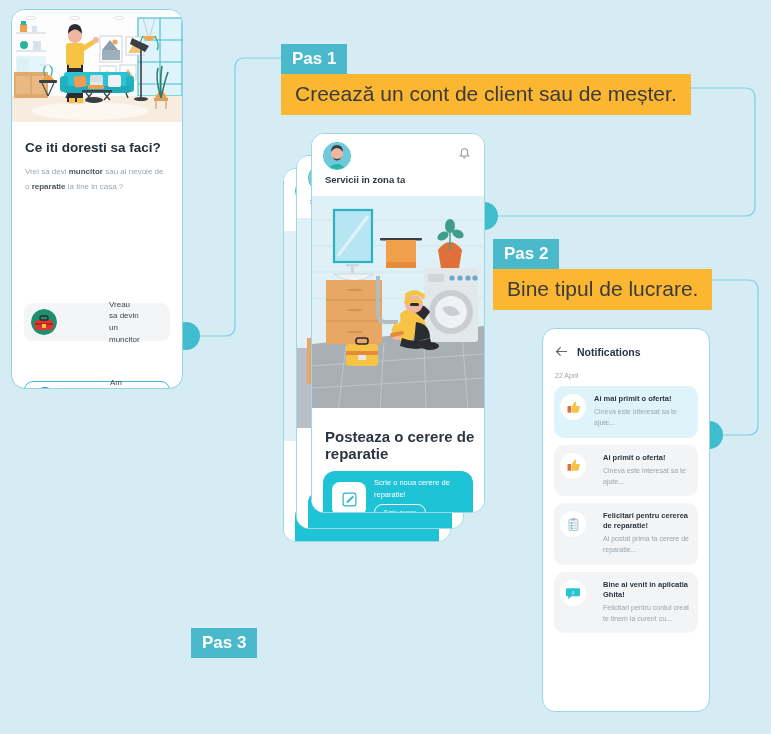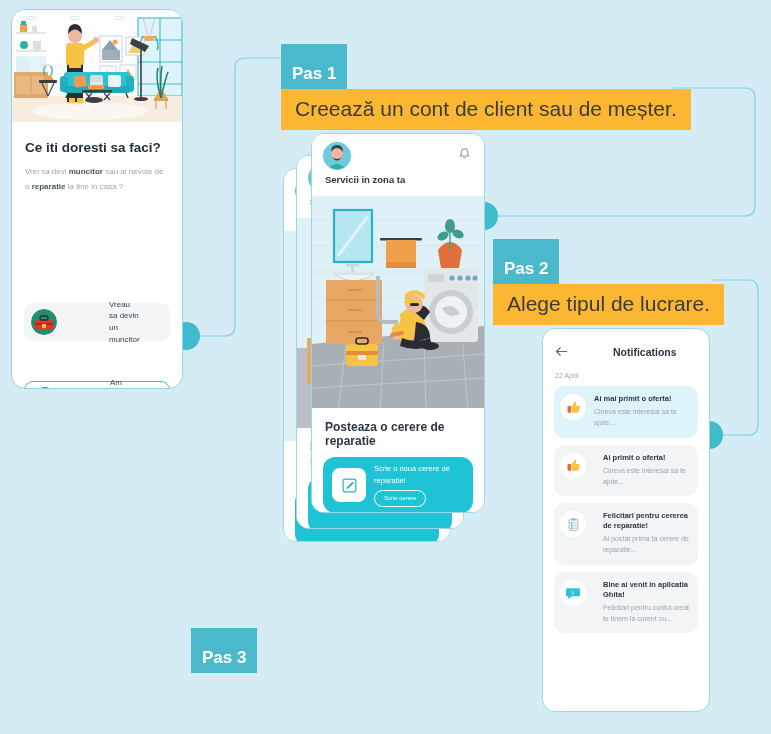--- a/index.html
+++ b/index.html
@@ -15,21 +15,21 @@
   .wires{position:absolute;left:0;top:0;width:771px;height:734px;pointer-events:none;}
 
   
   .dot{position:absolute;border-radius:50%;background:#3fbccd;}
 
   
   .step{position:absolute;}
   .step-badge{
     display:inline-block;background:#4ab9cc;color:#fff;
     font-weight:bold;font-size:17px;line-height:1;
-    padding:21px 11px 7px 11px;
+    padding:6px 11px 7px 11px;
   }
   .step-bar{
     background:#fbb731;color:#3b3b3b;
     font-size:21px;line-height:1;
     padding:9px 14px 11px 14px;white-space:nowrap;
   }
   .step.right{text-align:right;}
   .step.right .step-badge{margin-right:0;}
 
   
@@ -57,39 +57,39 @@
   .pcard{position:absolute;background:#fff;border:1px solid #9ad8e6;border-radius:13px;overflow:hidden;}
   #p2c{left:283px;top:168px;width:166px;height:372px;}
   #p2b{left:296px;top:155px;width:166px;height:372px;}
   #p2a{left:311px;top:133px;width:172px;height:378px;}
   .p2-head{height:62px;position:relative;background:#fff;}
   .avatar{position:absolute;left:11px;top:8px;width:26px;height:26px;border-radius:50%;overflow:hidden;border:1.5px solid #3fbccd;background:#cfe9f2;}
   .bell{position:absolute;right:13px;top:12px;}
   .p2-head-t{position:absolute;left:13px;top:40px;font-size:9.5px;font-weight:bold;color:#2c3640;}
   .p2-illu{position:absolute;left:0;width:100%;}
   .p2-foot{position:absolute;left:0;bottom:0;width:100%;background:#fff;}
-  .p2-foot-t{font-size:12px;font-weight:bold;color:#2c3640;margin:12px 0 0 13px;}
+  .p2-foot-t{font-size:15px;font-weight:bold;color:#2c3640;margin:20px 0 0 13px;}
   .teal-card{
     margin:9px 11px 0 11px;background:#1ec3d6;border-radius:12px;height:56px;
     display:flex;align-items:center;position:relative;
   }
   .teal-ico{width:34px;height:34px;background:#fff;border-radius:8px;margin-left:9px;display:flex;align-items:center;justify-content:center;flex:0 0 auto;}
   .teal-txt{margin-left:8px;color:#fff;font-size:7.5px;line-height:1.5;}
   .teal-btn{
     display:inline-block;margin-top:4px;border:1px solid #fff;border-radius:9px;
     color:#fff;font-size:6px;padding:3px 9px;
   }
   .stack-band{position:absolute;left:0;width:100%;background:#1ec3d6;}
 
   
   #phone3{
     position:absolute;left:542px;top:328px;width:166px;height:382px;
     background:#fff;border:1px solid #9ad8e6;border-radius:13px;overflow:hidden;
   }
-  .nt-head{display:flex;align-items:center;margin:14px 16px 0 12px;gap:36px;}
+  .nt-head{display:flex;align-items:center;margin:14px 16px 0 12px;}
   .nt-title{font-size:10.5px;font-weight:bold;color:#2c3640;margin-left:9px;}
   .nt-date{font-size:7px;color:#9aa6ae;margin:11px 0 0 12px;}
   .nitem{display:flex;margin:7px 11px 0 11px;border-radius:10px;padding:8px 6px 9px 6px;box-sizing:border-box;}
   .nitem.hl{background:#dff3fa;}
   .nitem.pl{background:#f3f4f5;gap:9px;}
   .nico{width:26px;height:26px;border-radius:50%;background:#fff;display:flex;align-items:center;justify-content:center;flex:0 0 auto;}
   .ntxt{margin-left:8px;}
   .ntxt .t{font-size:7.5px;font-weight:bold;color:#2c3640;line-height:1.35;}
   .ntxt .d{font-size:7px;color:#9aa6ae;line-height:1.6;margin-top:2px;}
 </style>
@@ -440,21 +440,21 @@
         <div class="teal-txt">
           <div>Scrie o noua cerere de reparatie!</div>
           <span class="teal-btn">Scrie cerere</span>
         </div>
       </div>
     </div>
   </div>
 
   <div class="step" style="left:493px;top:239px;">
     <div class="step-badge">Pas 2</div>
-    <div class="step-bar">Alege tipul de lucrare.</div>
+    <div class="step-bar">Bine tipul de lucrare.</div>
   </div>
 
   <div id="phone3">
     <div class="nt-head">
       <span>
         <svg viewBox="0 0 14 12" width="13" height="11" fill="none" stroke="#5c6770" stroke-width="1.3">
           <path d="M13 6 H2 M6 1.5 L1.5 6 L6 10.5"></path>
         </svg>
       </span>
       <span class="nt-title">Notifications</span>

